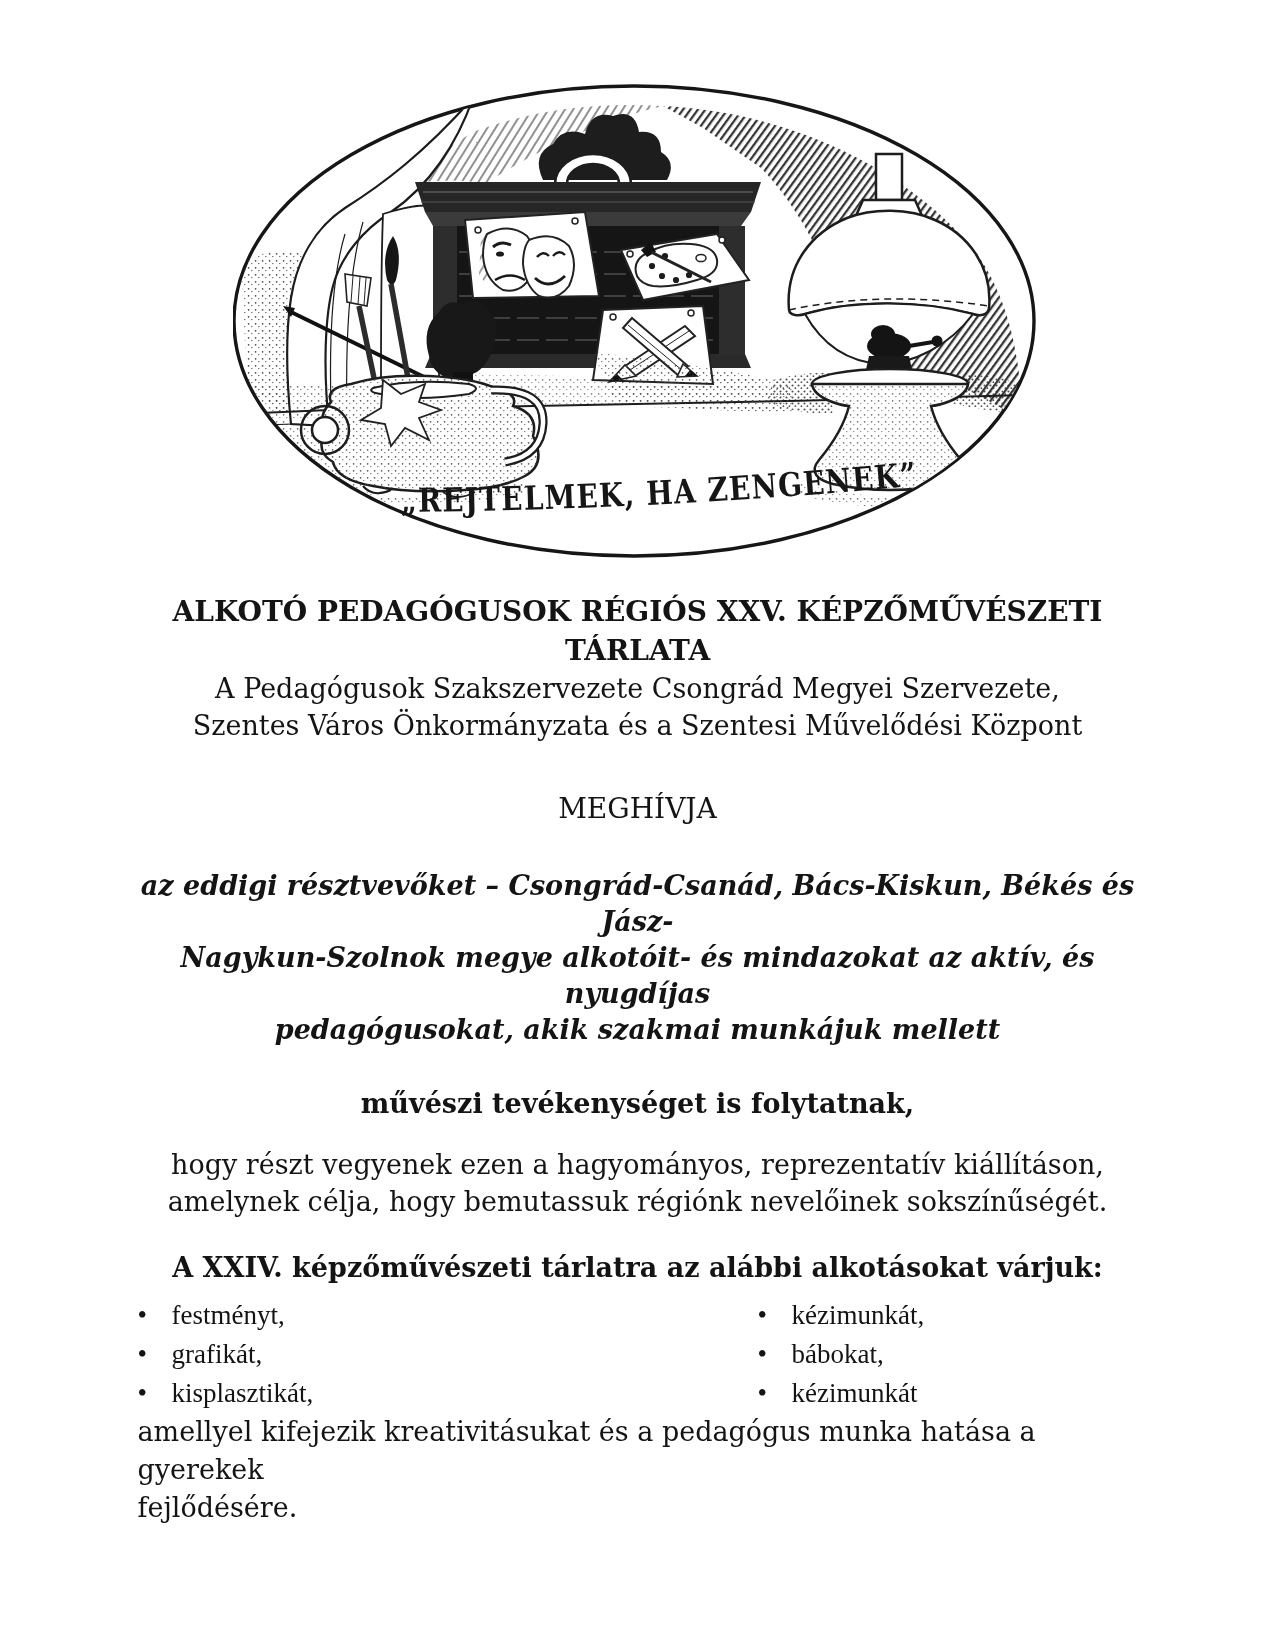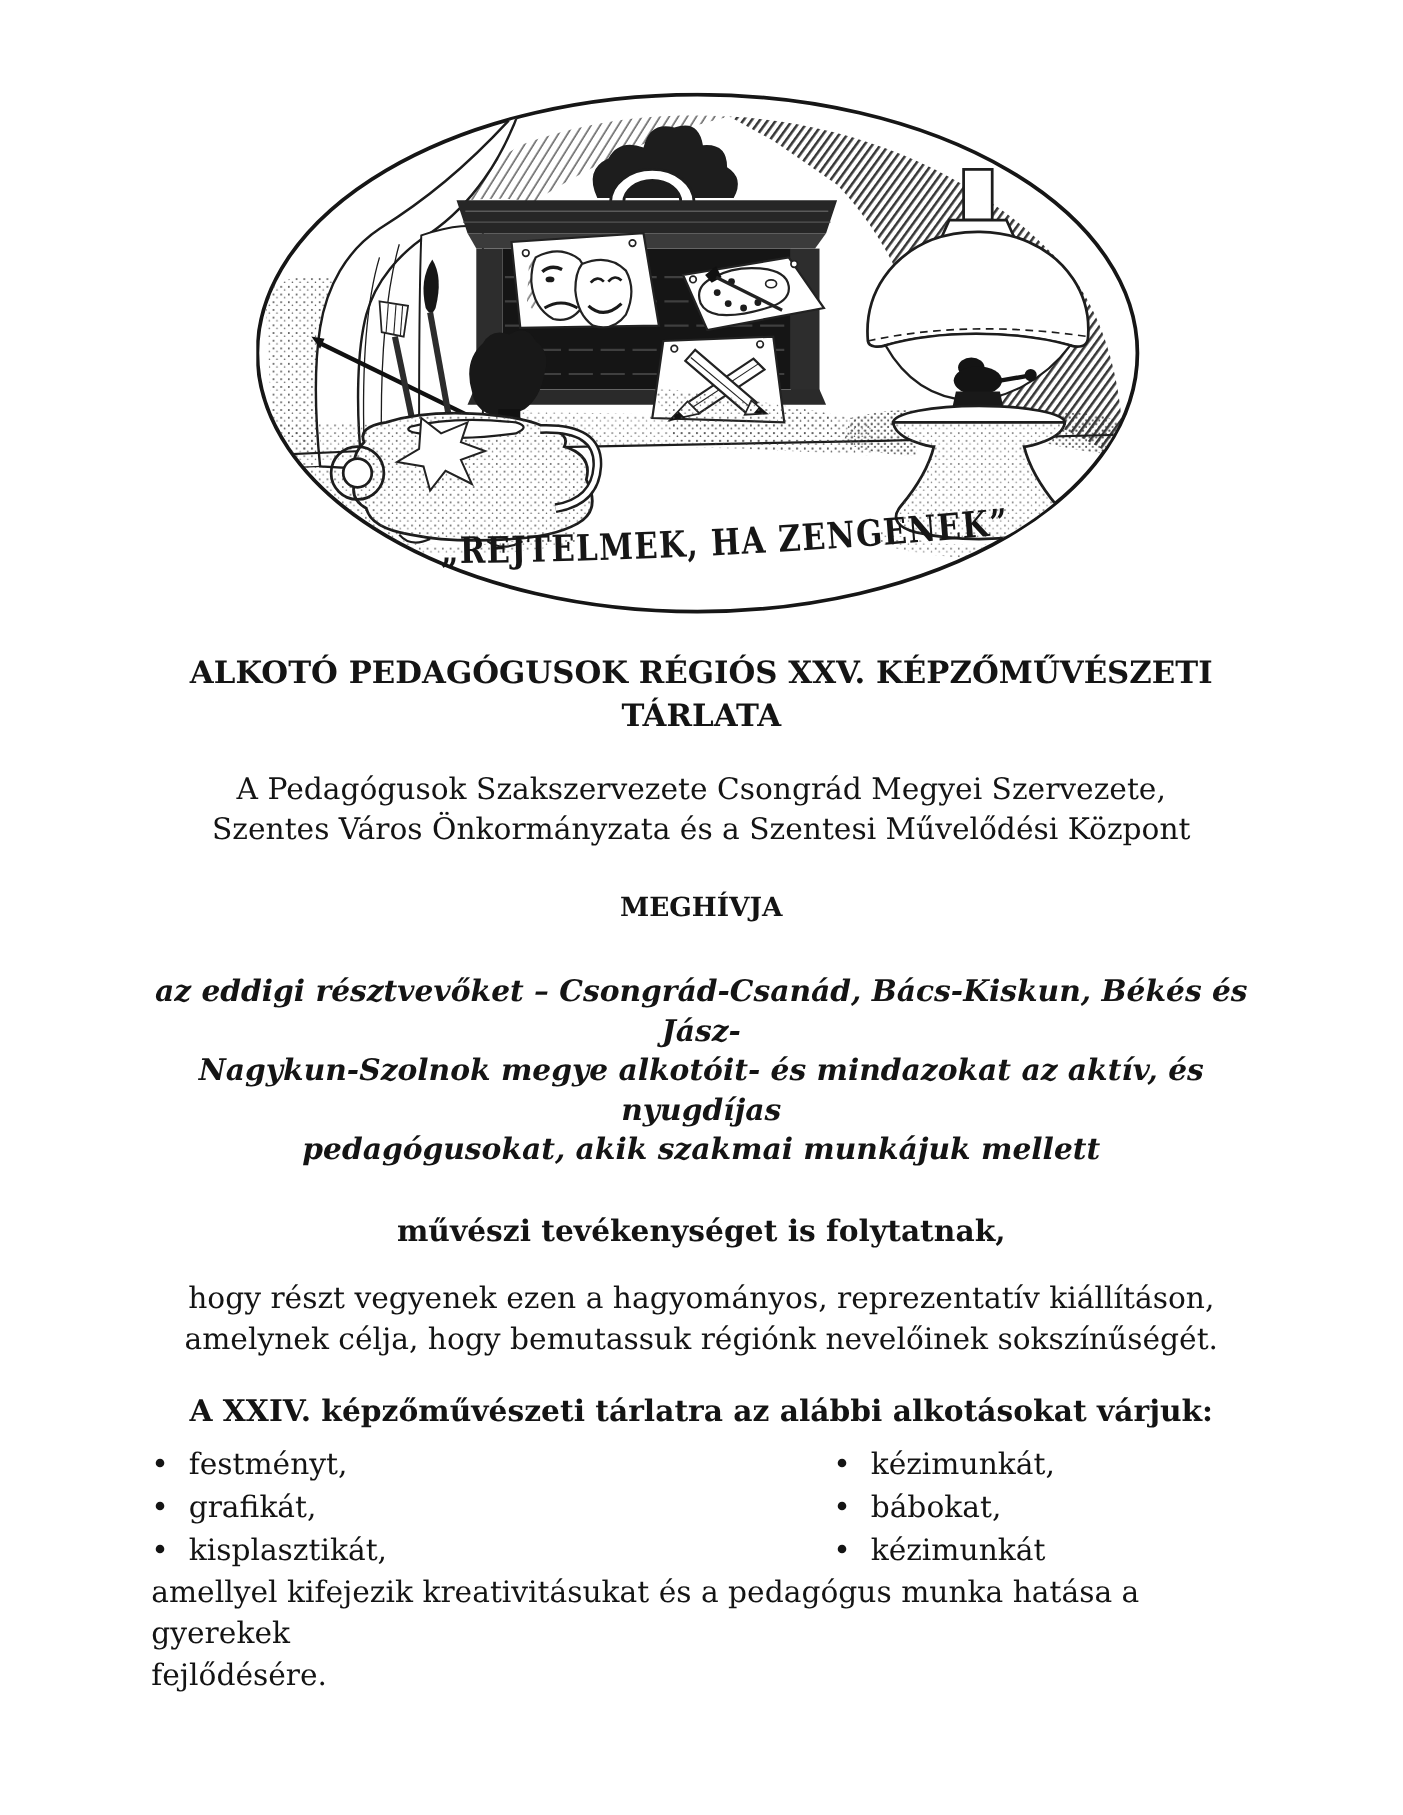--- a/index.html
+++ b/index.html
@@ -27,25 +27,25 @@
     font-size: 27px;
     line-height: 37px;
   }
   .line { display: block; }
   .title {
     margin-top: 30px;
     font-weight: bold;
     font-size: 28px;
     line-height: 39px;
   }
-  .organizers { margin-top: 29px; }
+  .organizers { }
   .invite-word {
-    margin-top: 33px;
-    font-weight: bold;
-    font-size: 24px;
+    margin-top: 46px;
+    font-weight: normal;
+    font-size: 28px;
     line-height: 38px;
   }
   .invitees {
     margin-top: 40px;
     font-weight: bold;
     font-style: italic;
     line-height: 36px;
   }
   .activity {
     margin-top: 37px;
@@ -64,21 +64,21 @@
   .artworks ul {
     list-style: none;
     margin: 0; padding: 0;
   }
   .col-left {
     width: 620px;
     padding-left: 84px;
     box-sizing: border-box;
   }
   .col-right { flex: 1; }
-  .artworks li { line-height: 39px; }
+  .artworks li { line-height: 39px; font-family: Liberation Serif, serif; }
   .artworks li::before {
     content: "\2022";
     display: inline-block;
     width: 34px;
   }
   .closing {
     text-align: left;
     line-height: 38px;
     margin-top: 0;
   }

